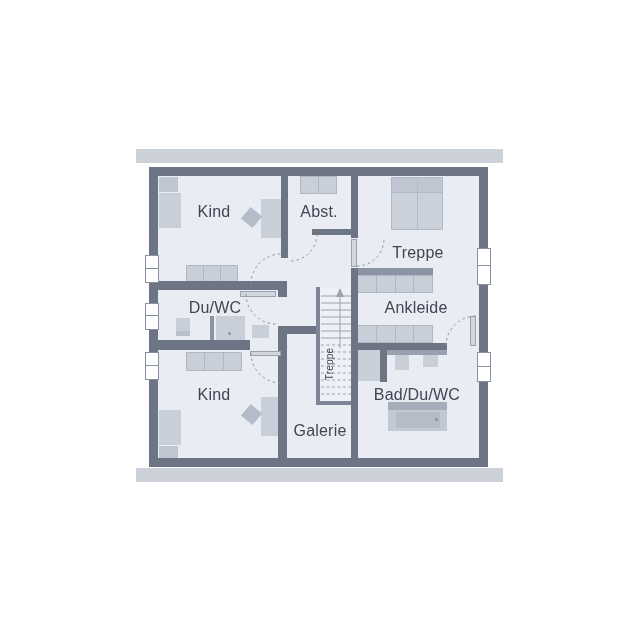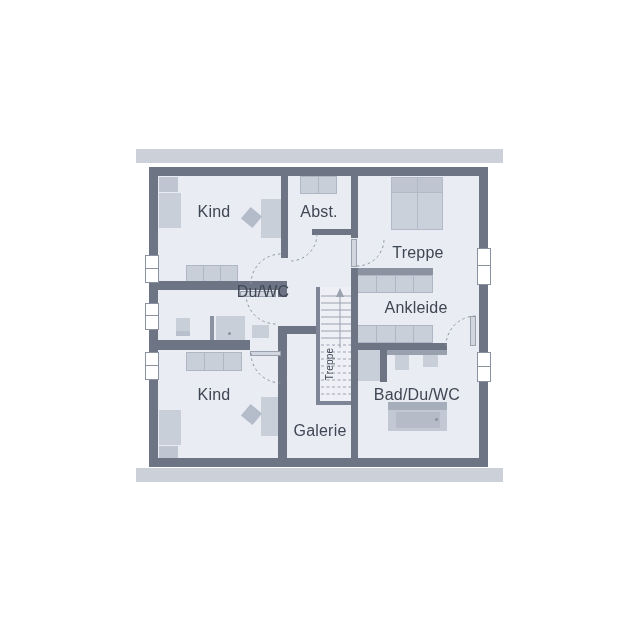--- a/index.html
+++ b/index.html
@@ -177,20 +177,20 @@
     </g>
     <g class="stairln">
       <line x1="340" y1="296" x2="340" y2="348" stroke="currentColor" stroke-width="1"></line>
       <polygon points="336,297 344,297 340,288" fill="currentColor" stroke="none"></polygon>
     </g>
   </svg>
 
   <span class="label" style="left:214px;top:212px;">Kind</span>
   <span class="label" style="left:319px;top:212px;">Abst.</span>
   <span class="label" style="left:418px;top:253px;">Treppe</span>
-  <span class="label" style="left:215px;top:292px;margin-left:48px;">Du/WC</span>
+  <span class="label" style="left:215px;top:308px;">Du/WC</span>
   <span class="label" style="left:416px;top:308px;">Ankleide</span>
   <span class="label" style="left:214px;top:395px;">Kind</span>
   <span class="label" style="left:417px;top:395px;">Bad/Du/WC</span>
   <span class="label" style="left:320px;top:431px;">Galerie</span>
   <span class="label vert" style="left:329px;top:364px;">Treppe</span>
 
 </div>
 
 </body></html>

